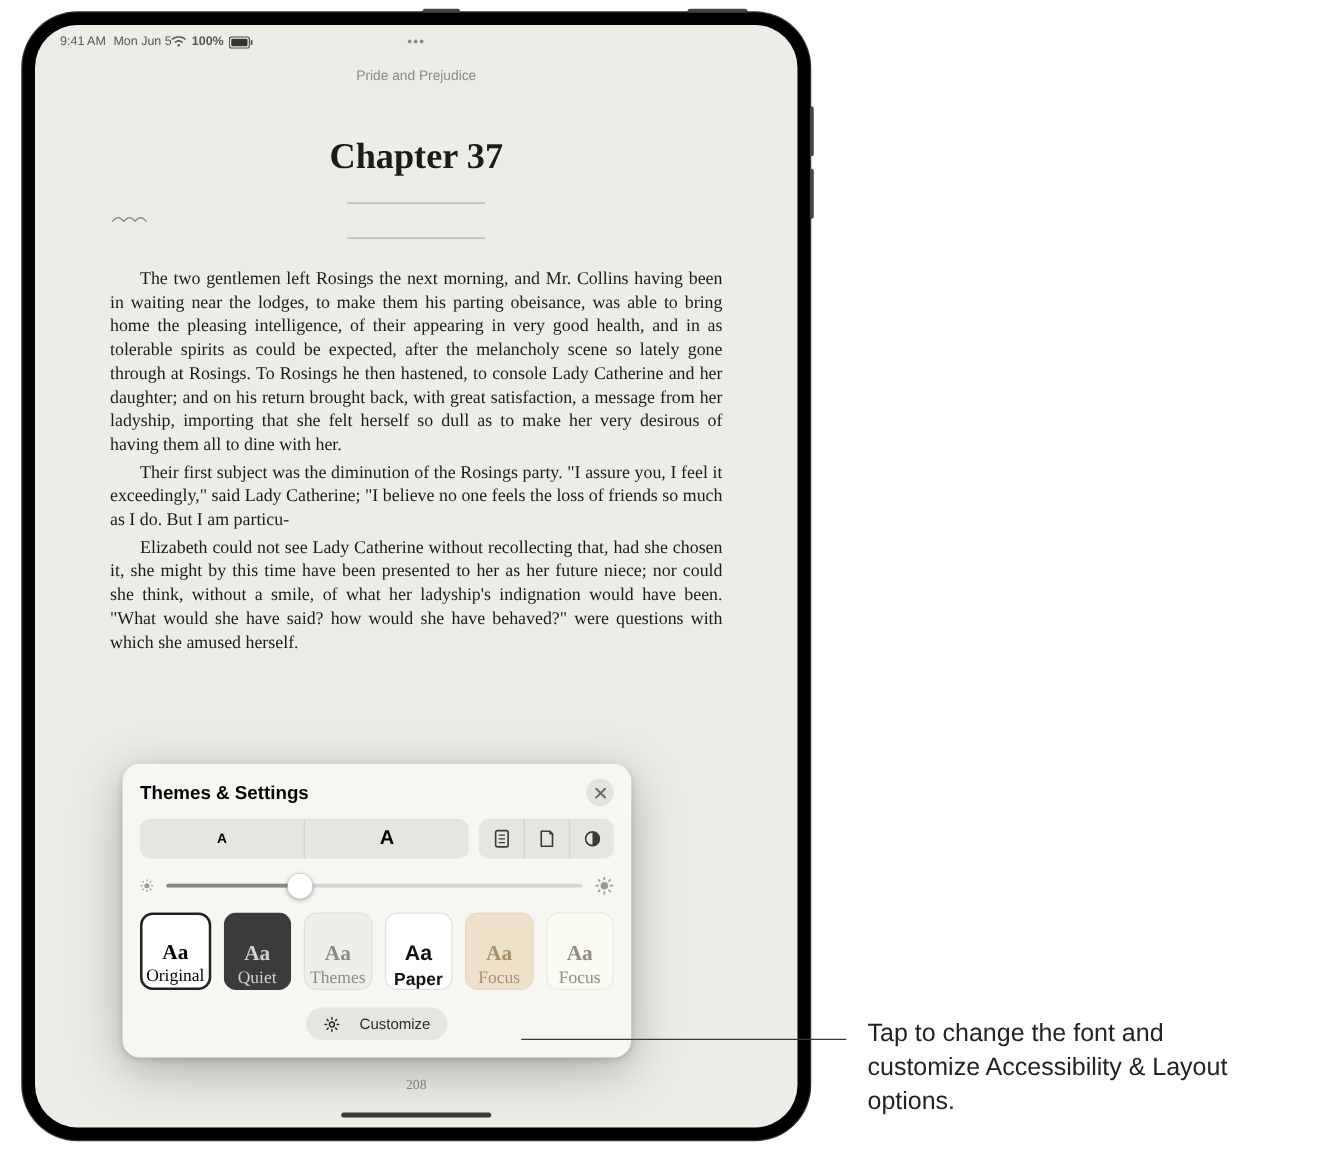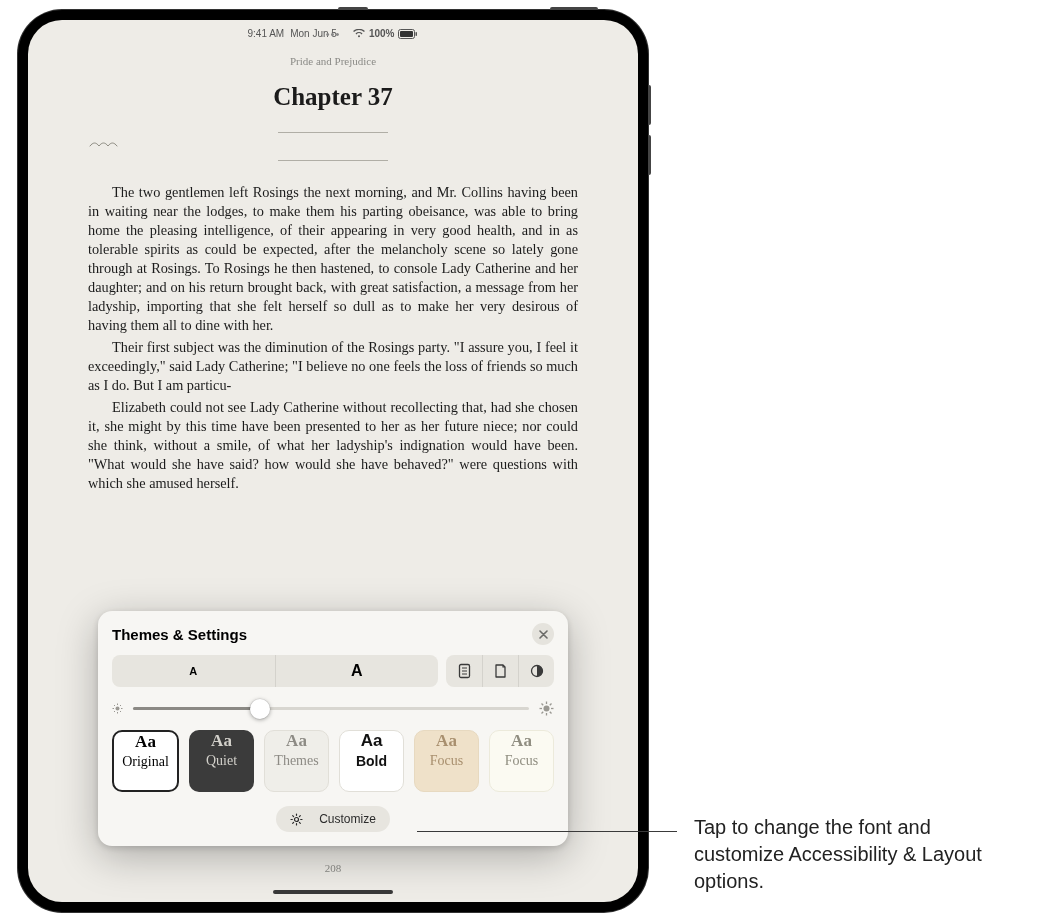--- a/index.html
+++ b/index.html
@@ -30,48 +30,47 @@
     width: 100%;
     height: 100%;
     background: #eeece7;
     border-radius: 34px;
     overflow: hidden;
     position: relative;
   }
   
   .status-bar {
     display: flex;
-    justify-content: center;
+    justify-content: flex-start;
     align-items: center;
     padding: 8px 20px 2px 20px;
     font-size: 10px;
     font-weight: 500;
     color: #555;
-    gap: 16px;
   }
   .status-left { display:flex; gap:6px; align-items:center;}
   .status-right { display:flex; gap:4px; align-items:center;font-weight:bold;}
   .ellipsis-handle { position:absolute; top:8px; left:50%; transform:translateX(-50%); font-size:11px; color:#888; letter-spacing:1px;}
   
   .book-area {
     padding: 14px 60px 0 60px;
     text-align: left;
     color: #1b1b1b;
   }
   .book-title {
     text-align: center;
     font-size: 11px;
     color: #8a8a86;
-    margin-bottom: 16px;
-    font-family: Liberation Serif, serif;
+    margin-bottom: 42px;
+    font-family: Liberation Sans, sans-serif;
   }
   .chapter-title {
     font-family: Georgia, "Times New Roman", serif;
     font-weight: 700;
-    font-size: 25px;
+    font-size: 29px;
     text-align: center;
     margin-bottom: 12px;
   }
   .chapter-ornament {
     text-align:center;
     margin-bottom: 14px;
     color:#6c6c66;
     position: relative;
   }
   .chapter-ornament::before, .chapter-ornament::after {
@@ -109,21 +108,21 @@
     width:120px;
     height:4px;
     background:#393939;
     border-radius:4px;
   }
   
   .themes-panel {
     position:absolute;
     left: 70px;
     bottom: 56px;
-    width: 470px;
+    width: 407px;
     background: #f7f6f3;
     border-radius: 14px;
     box-shadow: 0 10px 40px rgba(0,0,0,0.28), 0 2px 6px rgba(0,0,0,0.15);
     padding: 12px 14px 14px 14px;
   }
   .panel-header {
     display:flex;
     justify-content:space-between;
     align-items:center;
     margin-bottom:10px;
@@ -173,21 +172,21 @@
     transform:translate(-50%,-50%);
     width:20px; height:20px; border-radius:50%;
     background:#fff;
     box-shadow:0 1px 4px rgba(0,0,0,0.35), 0 0 0 0.5px rgba(0,0,0,0.1);
   }
   .theme-row { display:flex; gap:10px; margin-bottom:14px; }
   .theme-card {
     flex:1;
     border-radius:10px;
     height:62px;
-    display:flex; flex-direction:column; align-items:center; justify-content:flex-start;
+    display:flex; flex-direction:column; align-items:center; justify-content:flex-end;
     gap:2px;
     font-family: Georgia, serif;
     cursor:pointer;
     border:1px solid transparent;
   }
   .theme-card .aa { font-size:17px; font-weight:600; }
   .theme-card .tlabel { font-size:14px; }
   .theme-original { background:#fff; border:2px solid #222; }
   .theme-quiet { background:#3b3b3b; color:#d3d1cb; }
   .theme-paper { background:#efeee9; color:#8d8b85; border:1px solid #e1dfd8;}
@@ -369,21 +368,21 @@
         <div class="theme-card theme-quiet">
           <div class="aa">Aa</div>
           <div class="tlabel">Quiet</div>
         </div>
         <div class="theme-card theme-paper">
           <div class="aa">Aa</div>
           <div class="tlabel">Themes</div>
         </div>
         <div class="theme-card theme-bold">
           <div class="aa">Aa</div>
-          <div class="tlabel">Bold</div>
+          <div class="tlabel">Paper</div>
         </div>
         <div class="theme-card theme-calm">
           <div class="aa">Aa</div>
           <div class="tlabel">Focus</div>
         </div>
         <div class="theme-card theme-focus">
           <div class="aa">Aa</div>
           <div class="tlabel">Focus</div>
         </div>
       </div>

